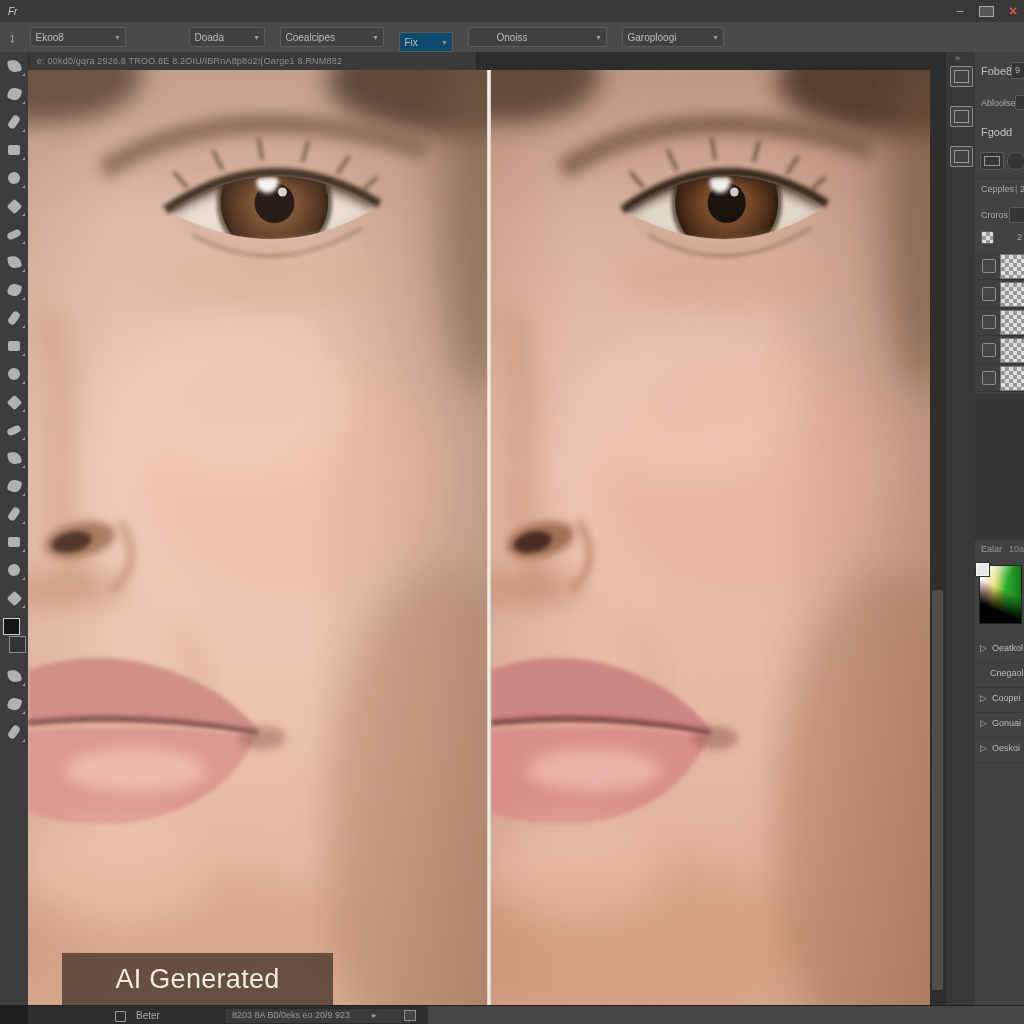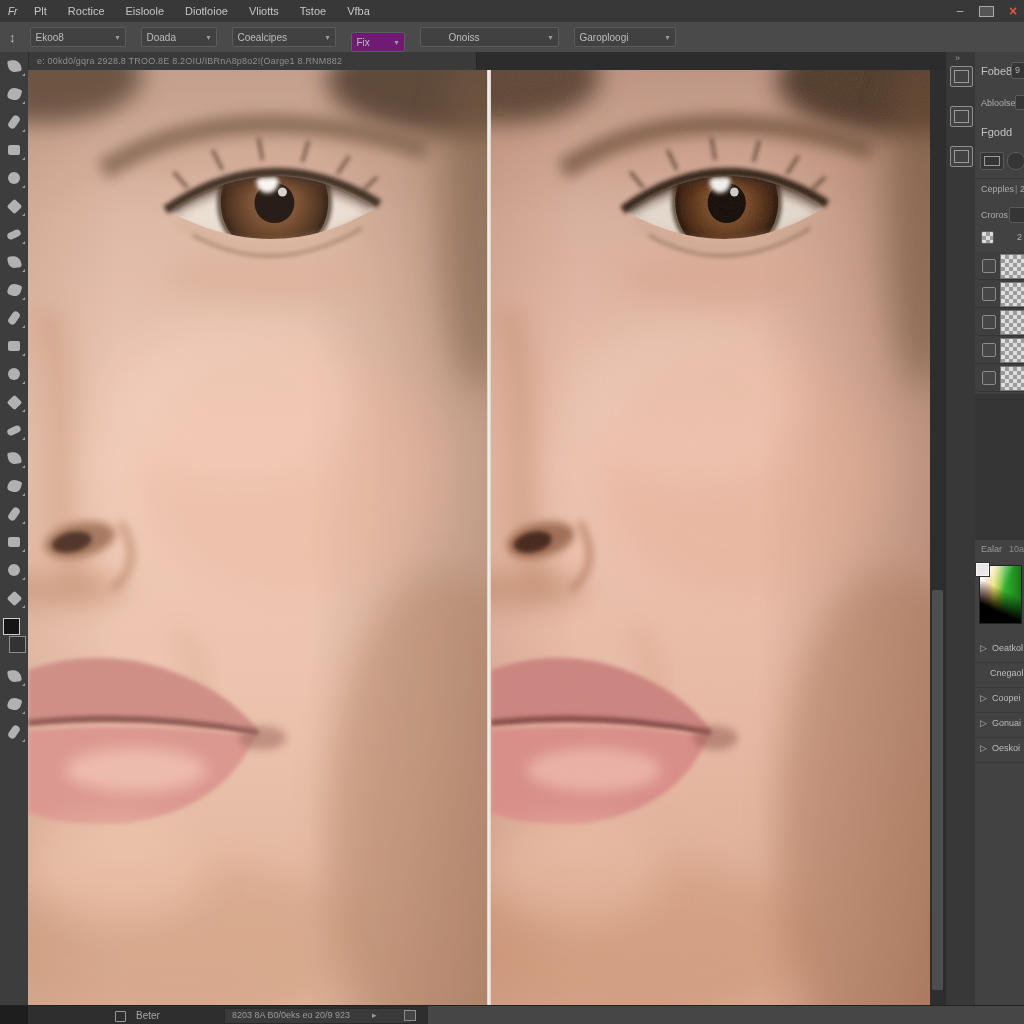--- a/index.html
+++ b/index.html
@@ -17,23 +17,23 @@
   .wc-max{width:13px;height:9px;border:1px solid #a9a9a9;background:#555;}
   .wc-close{color:#e0564a;font-weight:bold;font-size:14px;}
   
   .options-bar{left:0;top:22px;width:1024px;height:30px;background:#4a4a4a;
     border-bottom:1px solid #333;display:flex;align-items:center;}
   .move-glyph{margin:0 14px 0 9px;color:#c9c9c9;font-size:13px;}
   .dropdown{height:18px;background:#414141;border:1px solid #5c5c5c;border-radius:2px;
     display:flex;align-items:center;justify-content:space-between;
     padding:0 5px;margin-right:15px;}
   .dropdown:nth-of-type(1){width:84px;}
-  .dropdown:nth-of-type(2){width:64px;}
+  .dropdown:nth-of-type(2){width:64px;margin-left:48px;}
   .dropdown:nth-of-type(3){width:92px;}
-  .dropdown:nth-of-type(4){width:42px;background:#701a75;margin-top:10px;}
+  .dropdown:nth-of-type(4){width:42px;background:#0c4a6e;margin-top:10px;}
   .dropdown:nth-of-type(5){width:104px;padding-left:28px;}
   .dropdown:nth-of-type(6){width:90px;}
   .dd-label{font-size:10px;color:#bdbdbd;overflow:hidden;white-space:nowrap;}
   .dd-chevron{font-size:8px;color:#9d9d9d;margin-left:5px;}
   
   .tab-bar{left:28px;top:52px;width:917px;height:18px;background:#2c2c2c;}
   .doc-tab{position:absolute;left:0;top:0;width:448px;height:18px;background:#3a3a3a;
     border-right:1px solid #262626;}
   .doc-tab span{display:block;font-size:9px;color:#8f8f8f;line-height:18px;
     padding-left:9px;white-space:nowrap;overflow:hidden;letter-spacing:.2px;}
@@ -209,29 +209,20 @@
       <ellipse cx="235" cy="668" rx="24" ry="12" fill="#8a524a" opacity="0.5" filter="url(#f4)"></ellipse>
       <ellipse cx="150" cy="870" rx="190" ry="80" fill="#c08a64" opacity="0.35" filter="url(#f18)"></ellipse>
       <ellipse cx="90" cy="800" rx="90" ry="50" fill="#edc4ac" opacity="0.5" filter="url(#f18)"></ellipse>
       <ellipse cx="420" cy="760" rx="120" ry="260" fill="#9a6a48" opacity="0.35" filter="url(#f18)"></ellipse>
     </symbol>
   </defs>
 </svg>
 
 <div class="abs menu-bar">
   <span class="app-logo">Fr</span>
-  <div class="menu-items" id="menu-items">
-      <div class="menu-item">Plt</div>
-      <div class="menu-item">Roctice</div>
-      <div class="menu-item">Eisloole</div>
-      <div class="menu-item">Diotloioe</div>
-      <div class="menu-item">Vliotts</div>
-      <div class="menu-item">Tstoe</div>
-      <div class="menu-item">Vfba</div>
-    </div>
   <div class="win-controls">
     <span class="wc">–</span>
     <span class="wc-max"></span>
     <span class="wc wc-close">×</span>
   </div>
 </div>
 
 <div class="abs options-bar">
   <span class="move-glyph">↕</span>
   <div id="options-dropdowns" style="display:flex;align-items:center;">
@@ -357,20 +348,21 @@
   </div>
   <div class="divider"></div>
   <div class="half half-right">
     <svg class="face">
         <use href="#faceHalf"></use>
       </svg>
     <svg class="grain">
       <rect width="100%" height="100%" filter="url(#grainF)"></rect>
     </svg>
   </div>
+  <div class="img-label label-left">AI Generated</div>
 </div>
 
 <div class="abs vscroll">
   <div class="vthumb"></div>
 </div>
 
 <div class="abs panel-strip">
   <span class="strip-collapse">»</span>
   <div id="strip-icons">
       <span class="strip-icon" style="top: 14px;">

